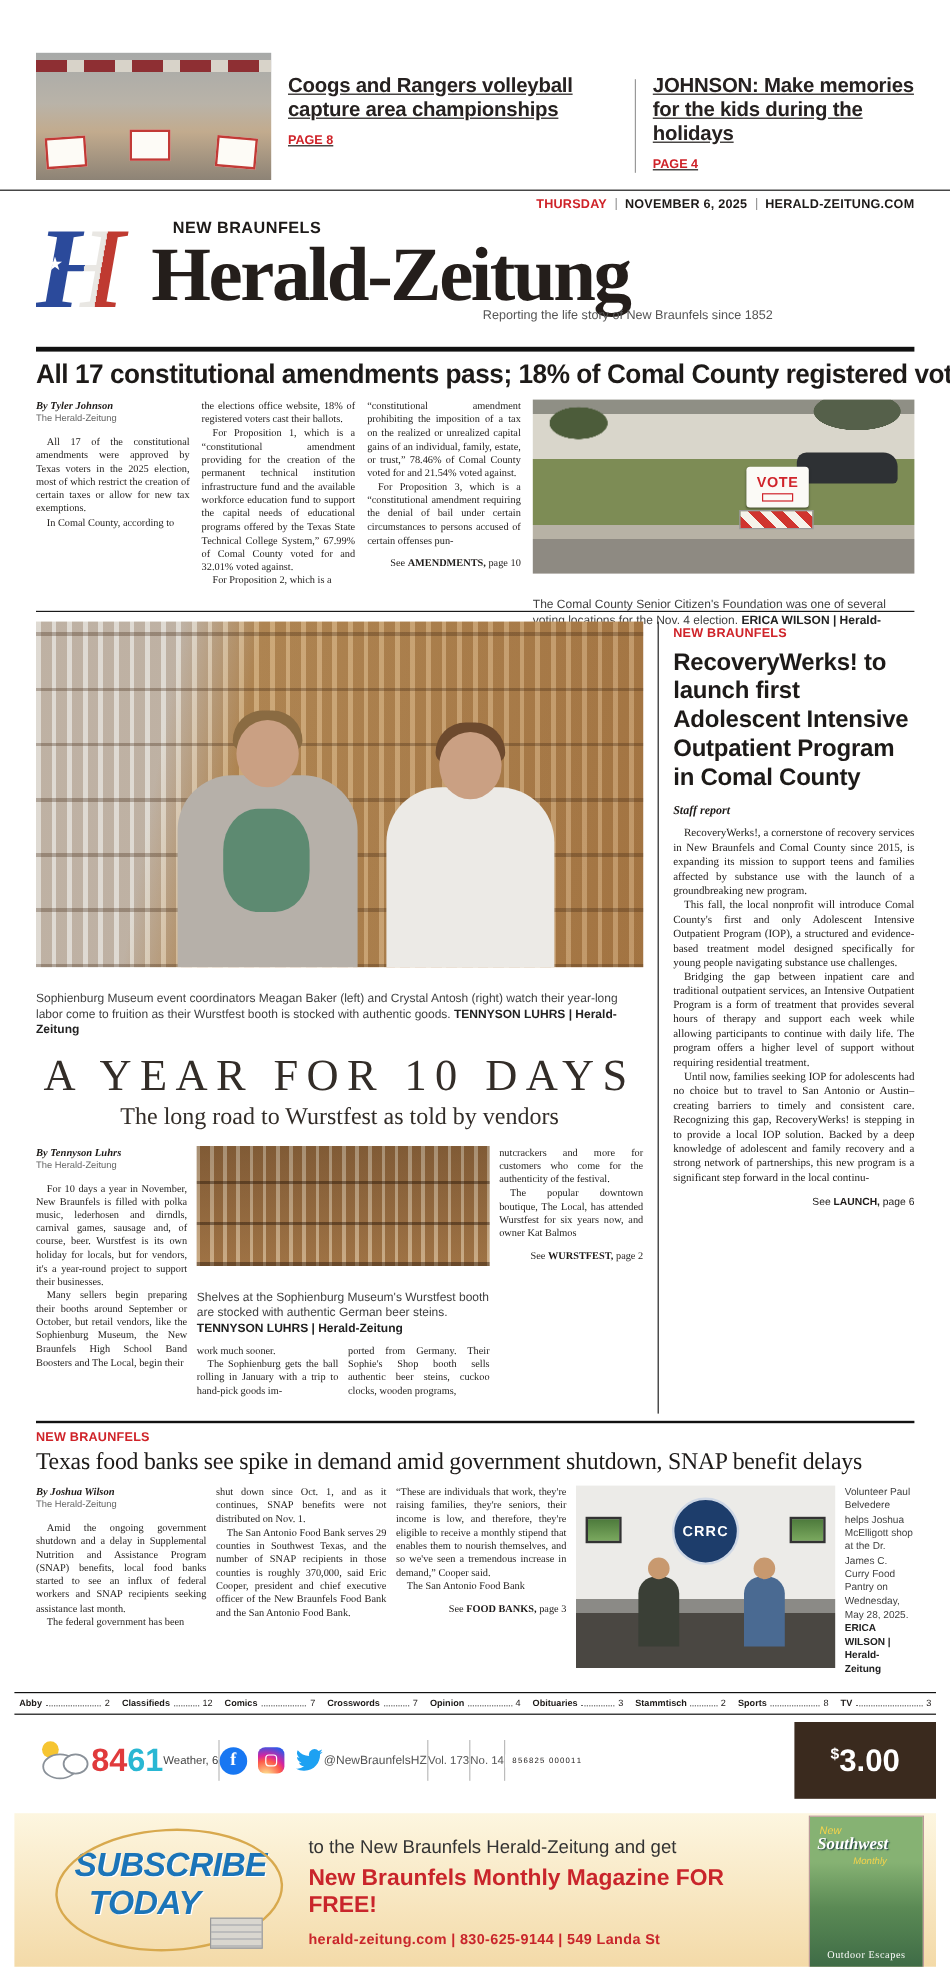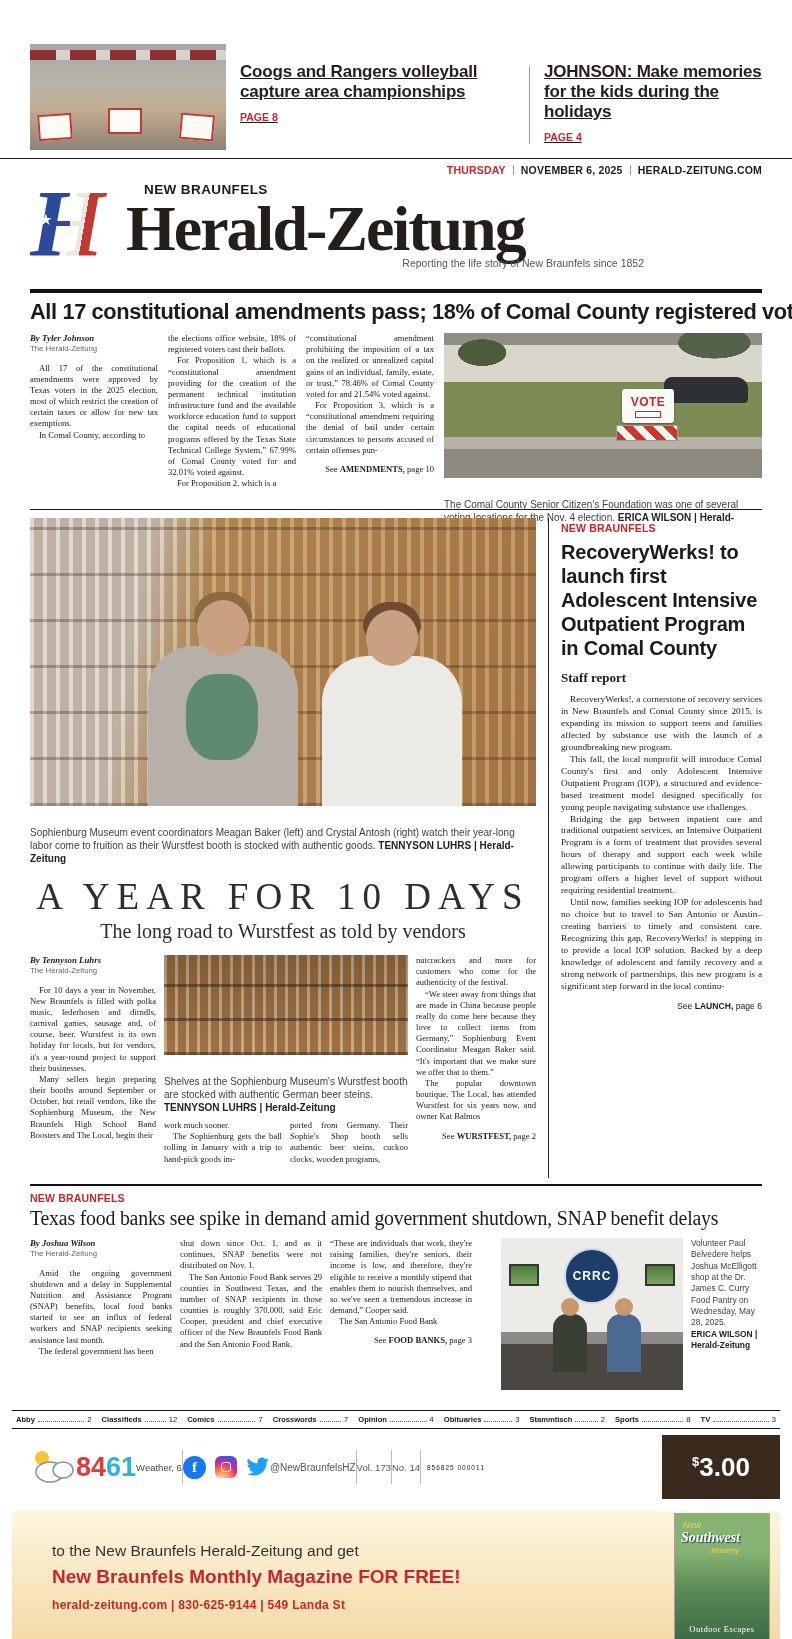--- a/index.html
+++ b/index.html
@@ -99,30 +99,30 @@
        linear-gradient(#8a6a45,#b98f5c);}
   .mini-row{display:flex; gap:8px; margin-top:6px;}
   .mini-row .bodycol{flex:1;}
   .f-c4{flex:1;}
   .fdiv{width:1px; background:#222;}
 
   
   .recovery{flex:1; padding-top:4px; display:flex; flex-direction:column;}
   .kicker{color:var(--red); font-weight:bold; font-size:10.5px; letter-spacing:.2px;}
   .rec-h{font-size:20px; font-weight:bold; line-height:1.2; letter-spacing:-.2px; margin-top:6px;}
-  .staff{font-family:"Liberation Serif",serif; font-weight:bold; font-size:13px; margin:10px 0 8px 0;}
+  .staff{font-family:"Liberation Serif",serif; font-weight:bold; font-style:italic; font-size:10px; margin:10px 0 8px 0;}
   .rec-body{font-size:9.2px;}
   .rec-body p{margin-bottom:0;}
 
   
   .foodbanks{border-top:2px solid #111; margin:6px 30px 0 30px; padding-top:6px; height:218px;}
   .fb-h{font-family:"Liberation Serif",serif; font-size:20px; font-weight:normal; letter-spacing:-.2px; margin-top:3px; transform:scaleX(.99); transform-origin:left; white-space:nowrap;}
   .fb-row{display:flex; gap:8px; margin-top:8px;}
   .fb-c{width:142px; flex:none;}
-  .fb-photo{width:182px; flex:none; height:152px; position:relative; overflow:hidden; background:linear-gradient(#ecebe8 0 62%, #8b8a86 62% 70%, #4a4742 70%);margin-left:21px;}
+  .fb-photo{width:216px; flex:none; height:152px; position:relative; overflow:hidden; background:linear-gradient(#ecebe8 0 62%, #8b8a86 62% 70%, #4a4742 70%);}
   .crrc{position:absolute; left:50%; top:10px; transform:translateX(-50%); width:56px; height:56px; border-radius:50%; background:#1d3d6b; border:2px solid #cfd8e6; display:flex; align-items:center; justify-content:center; color:#fff; font-weight:bold; font-size:12px; letter-spacing:1px;}
   .poster{position:absolute; top:26px; width:30px; height:22px; background:linear-gradient(#4d7a3c,#7aa85e); border:2px solid #333;}
   .poster.pl{left:8px;} .poster.pr{right:8px;}
   .fbfig{position:absolute; bottom:18px; width:34px; height:58px; border-radius:14px 14px 0 0;}
   .fbfig .head{position:absolute; left:50%; transform:translateX(-50%); top:-16px; width:18px; height:18px; border-radius:50%; background:#c8996f;}
   .fbfig.m1{left:52px; background:#3a3f36;}
   .fbfig.m2{right:42px; background:#4a6a92;}
   .fb-cap{flex:1; font-size:8.4px; line-height:1.35; color:#3f3f3f;}
   .fb-cap b{color:#222; display:block;}
 
@@ -291,21 +291,20 @@
               <p class="cont">work much sooner.</p>
               <p>The Sophienburg gets the ball rolling in January with a trip to hand-pick goods im-</p>
             </div>
             <div class="bodycol">
               <p class="cont">ported from Germany. Their Sophie's Shop booth sells authentic beer steins, cuckoo clocks, wooden programs,</p>
             </div>
           </div>
         </div>
         <div class="f-c4 bodycol">
           <p class="cont">nutcrackers and more for customers who come for the authenticity of the festival.</p>
-          <p>“We steer away from things that are made in China because people really do come here because they love to collect items from Germany,” Sophienburg Event Coordinator Meagan Baker said. “It's important that we make sure we offer that to them.”</p>
           <p>The popular downtown boutique, The Local, has attended Wurstfest for six years now, and owner Kat Balmos</p>
           <div class="jump"><span>See </span><b>WURSTFEST,</b><span> page 2</span></div>
         </div>
       </div>
     </div>
     <div class="fdiv"></div>
     <aside class="recovery">
       <div class="kicker">NEW BRAUNFELS</div>
       <div class="rec-h">RecoveryWerks! to launch first Adolescent Intensive Outpatient Program in Comal County</div>
       <div class="staff">Staff report</div>
@@ -437,20 +436,26 @@
           <span>1</span>
         </span>
     </span>
     <span class="pricebox">
       <span class="d">$</span>
         <span class="v">3.00</span>
     </span>
   </div>
 
   <div class="banner">
+    <div class="sub-logo">
+      <div class="sub-ring"></div>
+      <div class="sub-t1">SUBSCRIBE</div>
+      <div class="sub-t2">TODAY</div>
+      <div class="sub-news"></div>
+    </div>
     <div class="ban-text">
       <div class="ban-l1">to the New Braunfels Herald-Zeitung and get</div>
       <div class="ban-l2">New Braunfels Monthly Magazine FOR FREE!</div>
       <div class="ban-l3">herald-zeitung.com  |  830-625-9144  |  549 Landa St</div>
     </div>
     <div class="magazine">
       <div class="mag-new">New</div>
       <div class="mag-title">Southwest</div>
       <div class="mag-sub">Monthly</div>
       <div class="mag-bottom">Outdoor Escapes</div>

